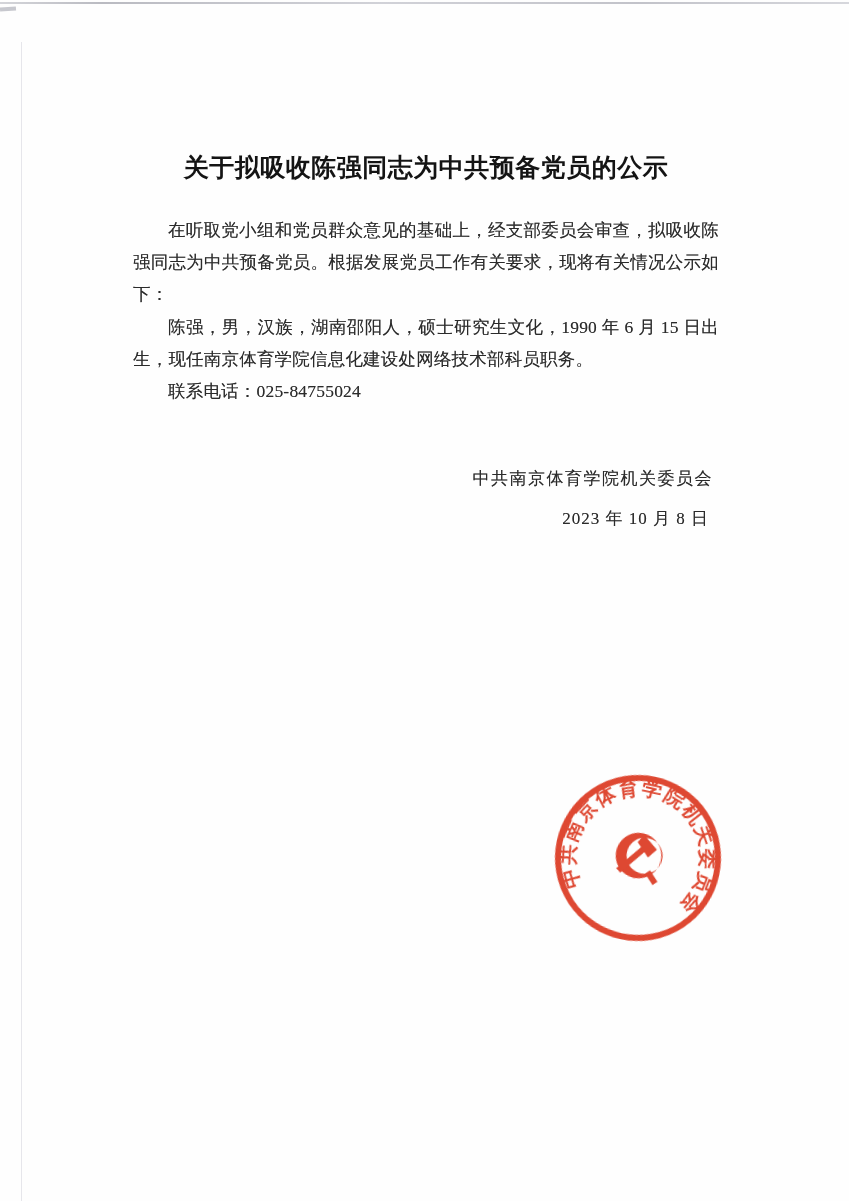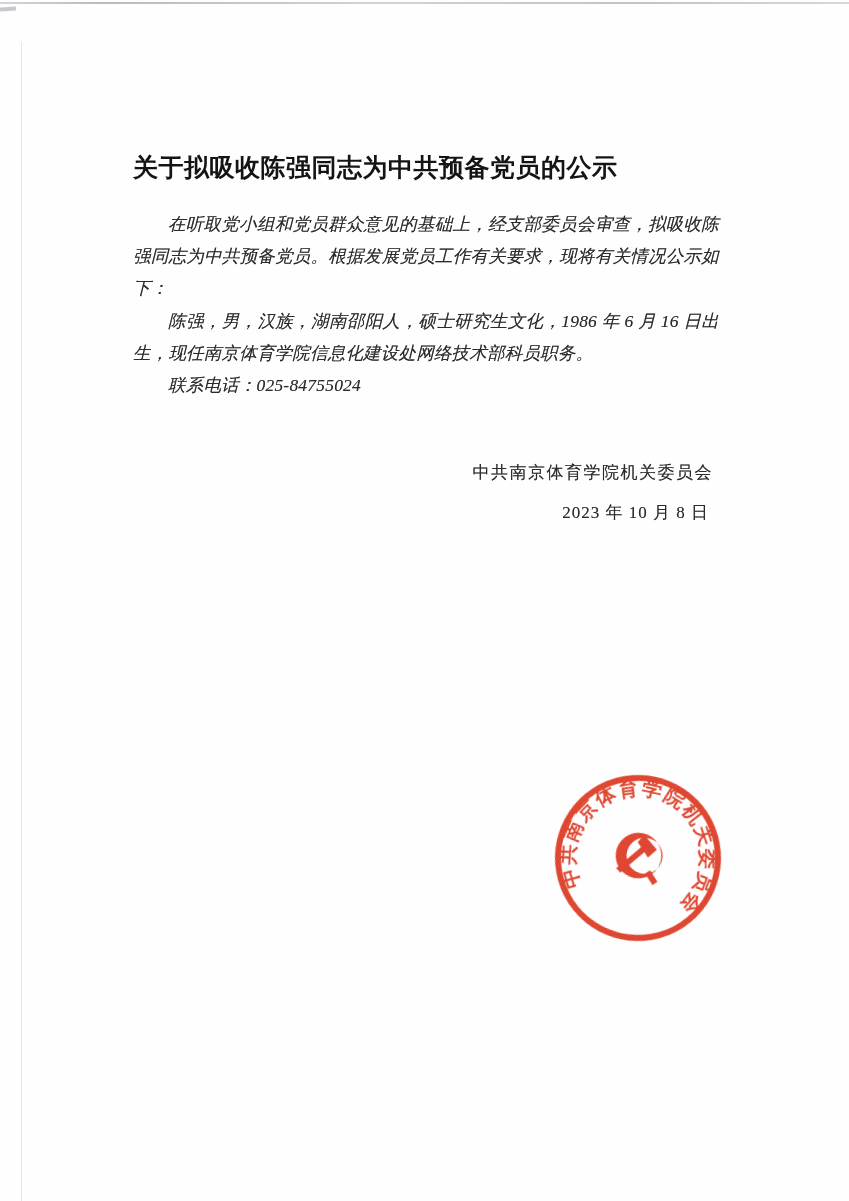--- a/index.html
+++ b/index.html
@@ -22,26 +22,26 @@
     position:absolute; top:7px; left:0; width:16px; height:4px;
     background:#b9bac2; transform:rotate(-4deg); opacity:.8;
   }
   .scan-edge-left {
     position:absolute; top:42px; left:21px; width:1px; height:1159px;
     background:#e6e6eb;
   }
   .content { position:absolute; left:133px; top:0; width:586px; }
   .doc-title {
     margin:150px 0 0 0;
-    text-align:left;
+    text-align:center;
     font-family:"Liberation Sans","DejaVu Sans",sans-serif;
     font-size:25px; font-weight:700; letter-spacing:.5px;
     line-height:34px; color:#141414;
   }
-  .doc-body { margin-top:24px;font-style:italic; }
+  .doc-body { margin-top:30px; }
   .doc-body p {
     margin:0; text-indent:2em;
     font-size:17.5px; line-height:32.2px;
     text-align:justify; letter-spacing:.2px;
     color:#2b2b2b;
     text-shadow:0 0 .5px rgba(60,60,60,.55);
   }
   .signature-block {
     margin-top:60px; text-align:right;
     font-size:17px; color:#2b2b2b;
@@ -66,21 +66,21 @@
 
   <div class="scan-edge-top"></div>
   <div class="scan-corner-mark"></div>
   <div class="scan-edge-left"></div>
 
   <div class="content">
     <h1 class="doc-title">关于拟吸收陈强同志为中共预备党员的公示</h1>
 
     <div class="doc-body">
       <p>在听取党小组和党员群众意见的基础上，经支部委员会审查，拟吸收陈强同志为中共预备党员。根据发展党员工作有关要求，现将有关情况公示如下：</p>
-      <p>陈强，男，汉族，湖南邵阳人，硕士研究生文化，1986 年 6 月 16 日出生，现任南京体育学院信息化建设处网络技术部科员职务。</p>
+      <p>陈强，男，汉族，湖南邵阳人，硕士研究生文化，1990 年 6 月 15 日出生，现任南京体育学院信息化建设处网络技术部科员职务。</p>
       <p>联系电话：025-84755024</p>
     </div>
 
     <div class="signature-block">
       <div class="signature-org">中共南京体育学院机关委员会</div>
       <div class="signature-date">2023 年 10 月 8 日</div>
     </div>
   </div>
 
   <div class="seal">

